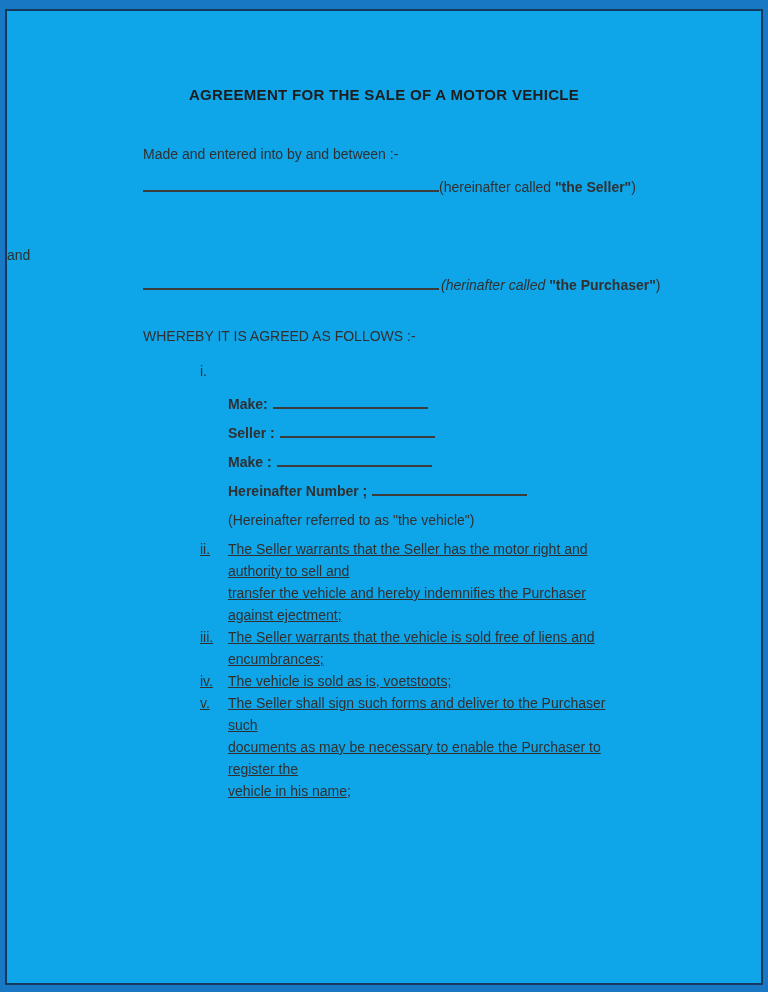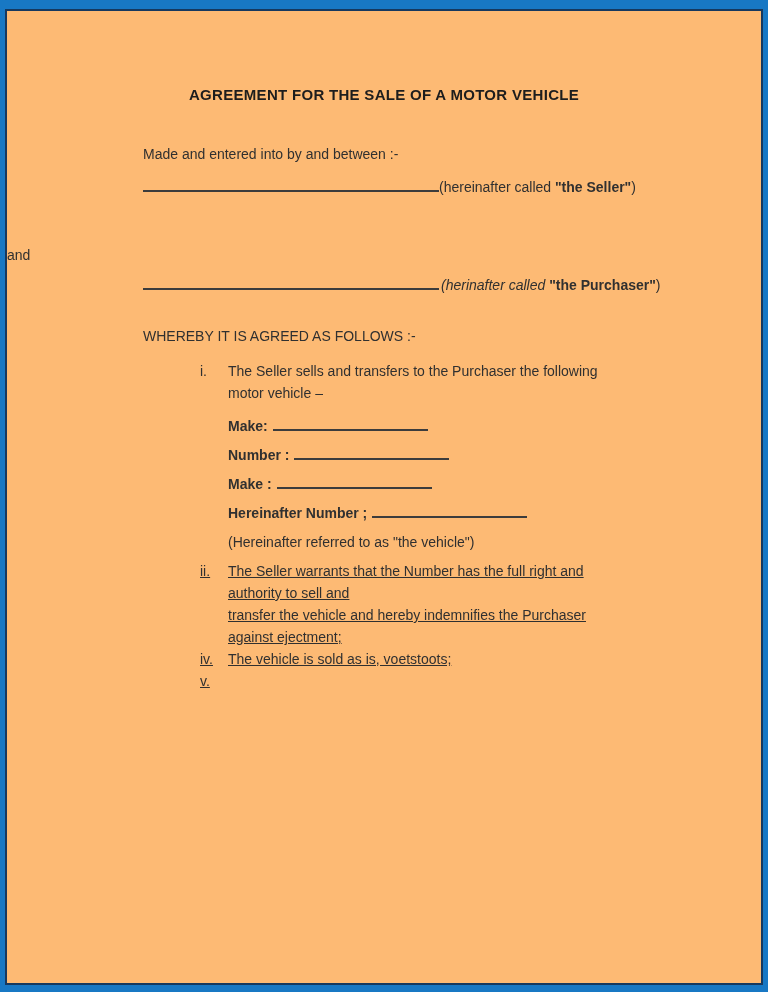--- a/index.html
+++ b/index.html
@@ -5,21 +5,21 @@
   html,body { margin:0; padding:0; }
   body {
     width:768px; height:992px;
     background:#1878c4;
     position:relative;
     font-family:"Liberation Sans", sans-serif;
     overflow:hidden;
   }
   .page {
     position:absolute; top:9px; left:5px; right:5px; bottom:7px;
-    background:#fdba74;
+    background:#0ea5e9;
     border:2px solid #16395f;
     box-sizing:border-box;
     color:#303030;
   }
   .doc-title {
     margin:75px 0 0 0;
     text-align:center;
     font-size:15px;
     font-weight:bold;
     letter-spacing:.3px;
@@ -78,48 +78,54 @@
     <div class="and-row">and</div>
 
     <div class="party-row">
       <span class="fill party"></span><span class="party-suffix">(herinafter called </span><span class="bold">"the Purchaser"</span><span>)</span>
     </div>
 
     <p class="whereby">WHEREBY IT IS AGREED AS FOLLOWS :-</p>
 
     <div class="clause first">
       <span class="num">i.</span>
-      <span class="txt">The Seller sells and transfers to the Purchaser the following motor vehicle –</span>
     </div>
 
     <div class="fields">
       <div class="field-row">
         <span>Make:</span><span class="fill field"></span>
       </div>
       <div class="field-row">
-        <span>Number :</span><span class="fill field"></span>
+        <span>Seller :</span><span class="fill field"></span>
       </div>
       <div class="field-row">
         <span>Make :</span><span class="fill field"></span>
       </div>
       <div class="field-row">
         <span>Hereinafter Number ;</span><span class="fill field"></span>
       </div>
       <div class="vehicle-note">(Hereinafter referred to as "the vehicle")</div>
     </div>
 
     <div class="clauses-rest">
       <div class="clause">
         <span class="num">ii.</span>
-        <span class="txt">The Seller warrants that the Number has the full right and authority to sell and
+        <span class="txt">The Seller warrants that the Seller has the motor right and authority to sell and
 transfer the vehicle and hereby indemnifies the Purchaser against ejectment;</span>
+      </div>
+      <div class="clause">
+        <span class="num">iii.</span>
+        <span class="txt">The Seller warrants that the vehicle is sold free of liens and encumbrances;</span>
       </div>
       <div class="clause">
         <span class="num">iv.</span>
         <span class="txt">The vehicle is sold as is, voetstoots;</span>
       </div>
       <div class="clause">
         <span class="num">v.</span>
+        <span class="txt">The Seller shall sign such forms and deliver to the Purchaser such
+documents as may be necessary to enable the Purchaser to register the
+vehicle in his name;</span>
       </div>
     </div>
 
   </div>
 </div>
 
 </body></html>

